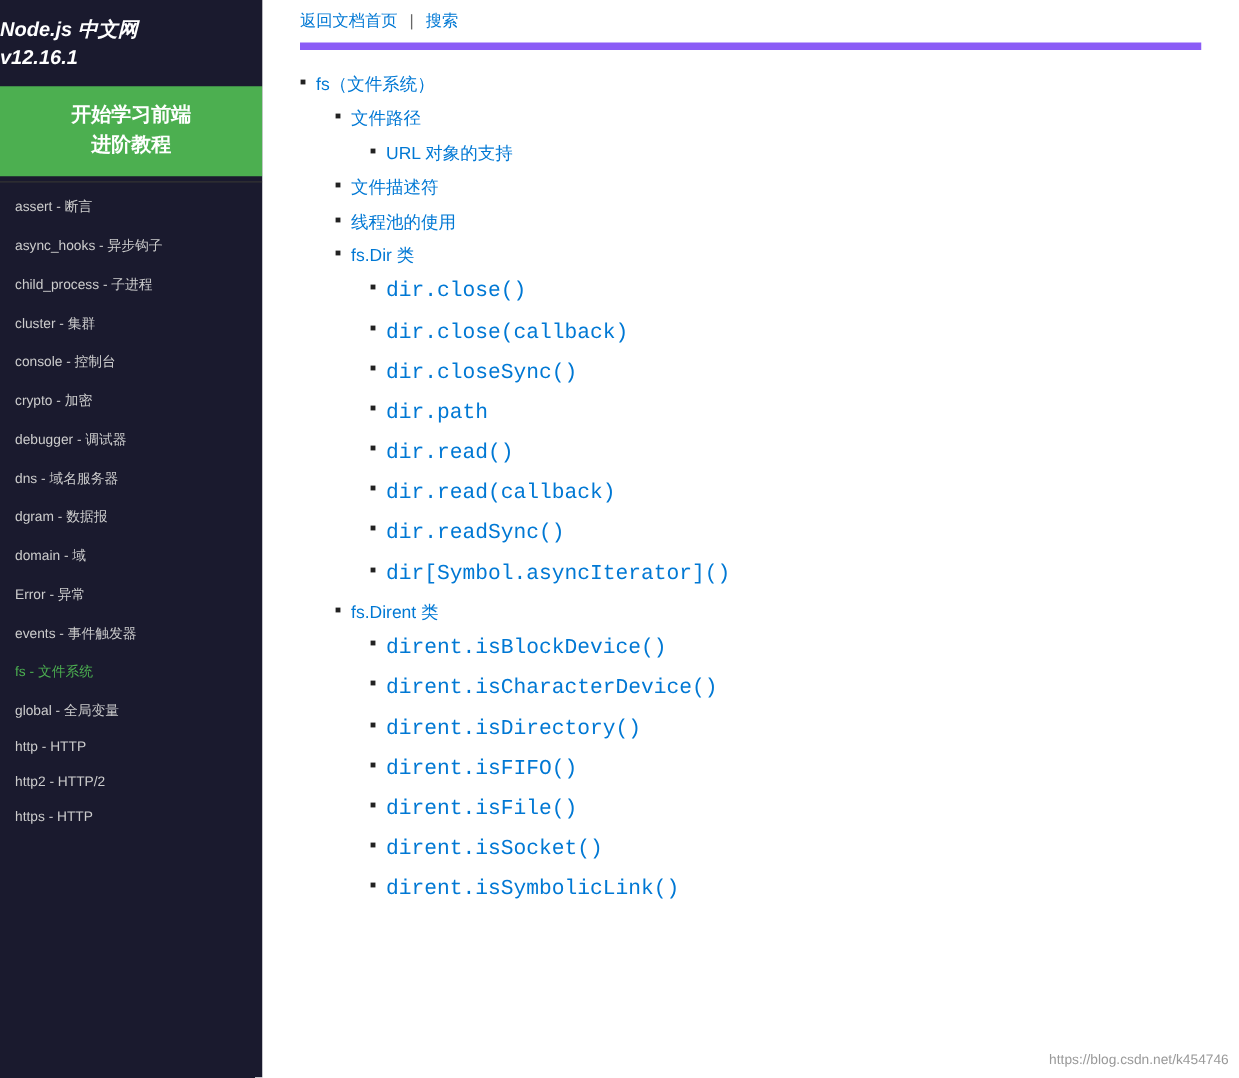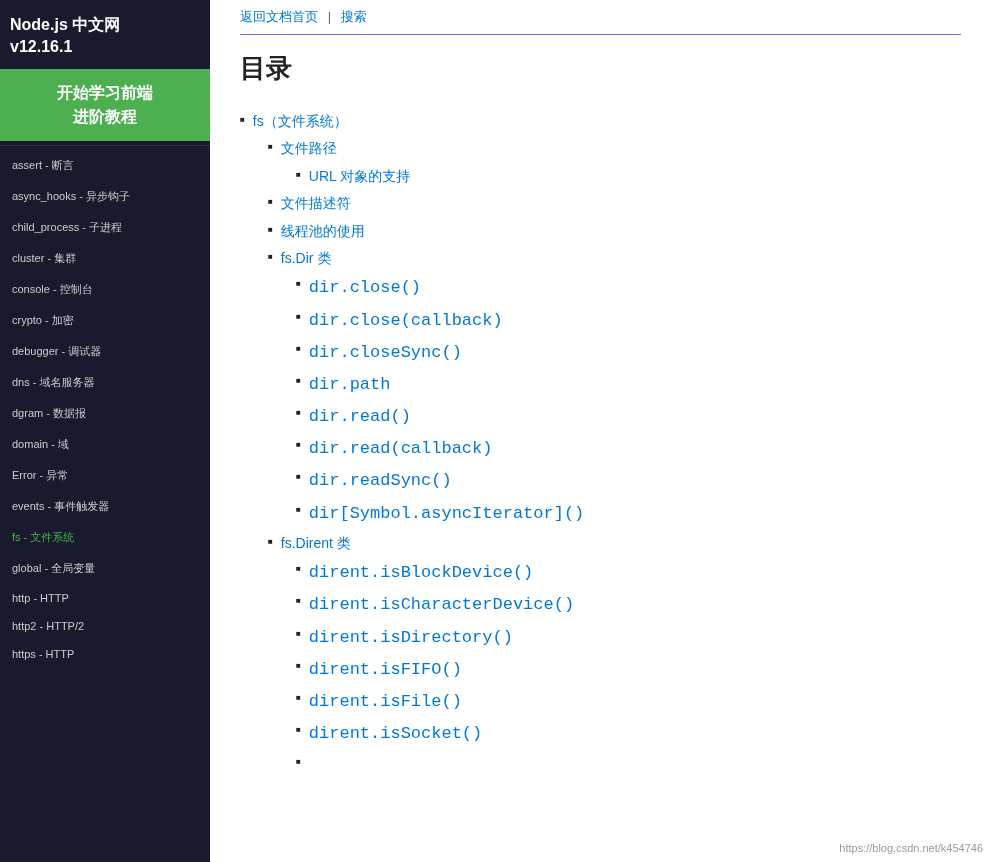--- a/index.html
+++ b/index.html
@@ -17,22 +17,23 @@
       overflow-y: auto;
     }
     #sidebar::-webkit-scrollbar { width: 4px; }
     #sidebar::-webkit-scrollbar-thumb { background: #444; }
 
     .sidebar-title {
       background: #1a1a2e;
       color: #fff;
       font-weight: bold;
       font-size: 16px;
-      padding: 14px 10px 10px 10px;
+      padding: 14px 10px 10px 0;
       line-height: 1.4;
+      font-style: italic;
     }
 
     .sidebar-banner {
       background: #4CAF50;
       color: #fff;
       font-size: 16px;
       font-weight: bold;
       text-align: center;
       padding: 12px 8px;
       line-height: 1.5;
@@ -63,21 +64,21 @@
       padding: 0 30px 30px 30px;
       background: #fff;
     }
     #main::-webkit-scrollbar { width: 6px; }
     #main::-webkit-scrollbar-thumb { background: #ccc; }
 
     .breadcrumb-bar {
       padding: 8px 0;
       font-size: 13px;
       color: #666;
-      border-bottom: 1px solid #8b5cf6;
+      border-bottom: 6px solid #8b5cf6;
       margin-bottom: 16px;
     }
     .breadcrumb-bar a { color: #0078d4; text-decoration: none; }
     .breadcrumb-bar span { margin: 0 6px; }
 
     .toc-title {
       font-size: 26px;
       font-weight: bold;
       color: #222;
       margin-bottom: 18px;
@@ -154,21 +155,20 @@
     </div>
 </div>
 
 <div id="main">
   <div class="breadcrumb-bar">
     <a href="#">返回文档首页</a>
     <span>|</span>
     <a href="#">搜索</a>
   </div>
 
-  <div class="toc-title">目录</div>
 
   <ul class="toc-list" id="toc-root">
       <li>
         <div class="toc-l1">
           <span class="bullet" style="font-size: 8px; margin-top: 5px; flex-shrink: 0;">■</span>
           <a href="#" class="toc-link">fs（文件系统）</a>
         </div>
         <ul class="toc-list">
           <li>
             <div class="toc-l2">
@@ -290,20 +290,21 @@
               </li>
               <li>
                 <div class="toc-l3">
                   <span class="bullet" style="font-size: 8px; margin-top: 5px; flex-shrink: 0;">■</span>
                   <a href="#" class="toc-link code-link">dirent.isSocket()</a>
                 </div>
               </li>
               <li>
                 <div class="toc-l3">
                   <span class="bullet" style="font-size: 8px; margin-top: 5px; flex-shrink: 0;">■</span>
+                  <a href="#" class="toc-link code-link">dirent.isSymbolicLink()</a>
                 </div>
               </li>
             </ul>
           </li>
         </ul>
       </li>
     </ul>
 </div>
 
 <div class="watermark">https://blog.csdn.net/k454746</div>

